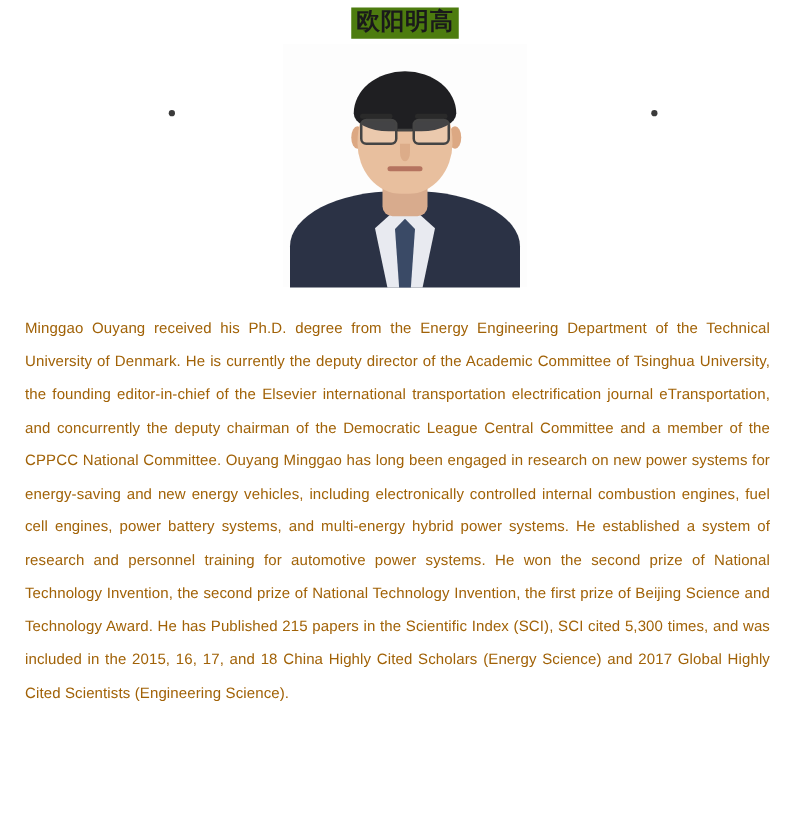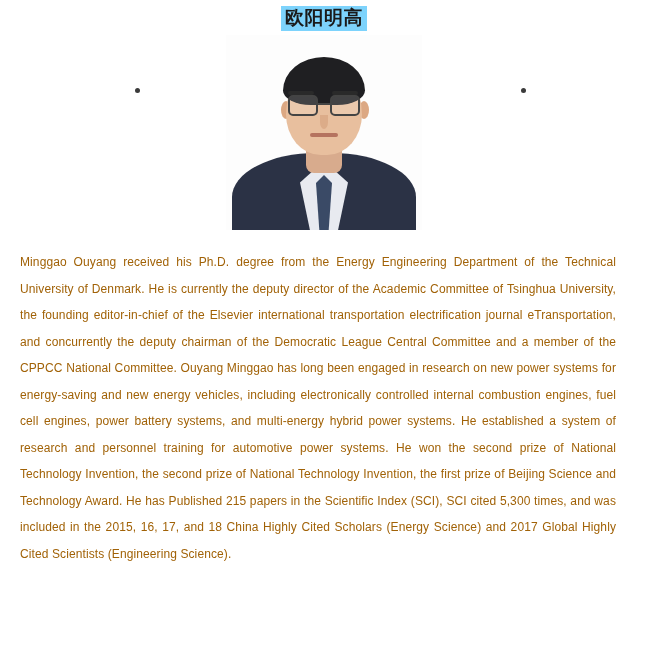--- a/index.html
+++ b/index.html
@@ -26,21 +26,21 @@
     text-align: center;
     padding-top: 6px;
     height: 30px;
     box-sizing: border-box;
   }
   .title {
     display: inline-block;
     font-size: 19px;
     font-weight: bold;
     color: #1a1a1a;
-    background: #7dd3fc;
+    background: #4d7c0f;
     padding: 1px 4px 2px 4px;
     letter-spacing: 0.5px;
     line-height: 22px;
   }
   .portrait-area {
     position: relative;
     width: 100%;
     height: 200px;
   }
   .portrait {

